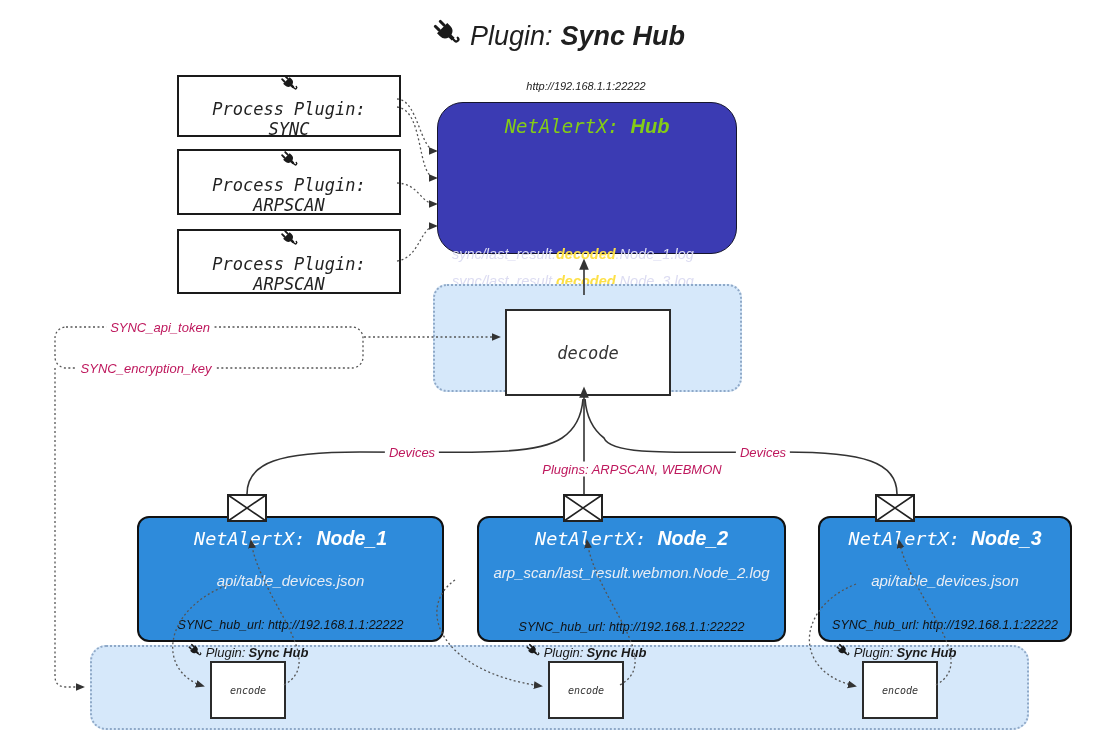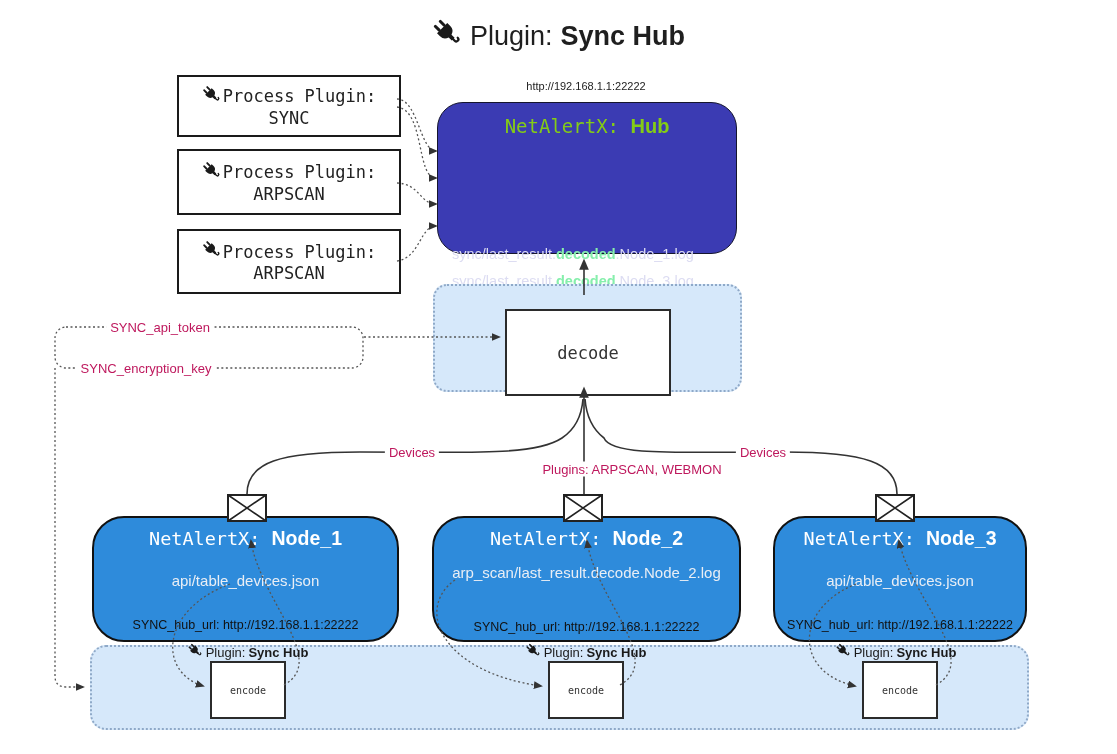--- a/index.html
+++ b/index.html
@@ -1,44 +1,44 @@
 <!DOCTYPE html>
 <html><head>
 <meta charset="utf-8">
 <style>
   html,body{margin:0;padding:0;background:#fff;}
   #canvas{position:relative;width:1117px;height:754px;background:#fff;overflow:hidden;
           font-family:"Liberation Sans",sans-serif;color:#1a1a1a;}
-  .abs{position:absolute;}
+  .abs{position:absolute;font-style:italic;}
   
   .title{left:0;right:0;top:18px;display:flex;justify-content:center;align-items:center;gap:8px;
          font-size:27px;color:#1f1f1f;}
   .title .bold{font-weight:bold;}
   
   .proc{left:177px;width:220px;background:#fff;border:2px solid #1a1a1a;
         display:flex;flex-direction:column;align-items:center;justify-content:center;
         font-family:"DejaVu Sans Mono",monospace;font-size:17px;color:#222;}
-  .proc .l1{display:flex;align-items:center;gap:2px;}
+  .proc .l1{display:flex;align-items:center;gap:2px;flex-direction:column;}
   
   .hub{left:437px;top:102px;width:298px;height:150px;background:#3B3BB3;border:1.6px solid #15152e;
        border-radius:26px;}
   .hub-title{left:0;right:0;top:12px;text-align:center;color:#84cc16;
              font-family:"DejaVu Sans Mono",monospace;font-size:19px;}
   .hub-title b{font-family:"Liberation Sans",sans-serif;font-size:20px;}
   .hub-row{left:14px;height:18px;white-space:nowrap;color:#dcdcf2;font-size:14.5px;}
-  .hub-row b{color:#86efac;}
+  .hub-row b{color:#fde047;}
   .hub-url{left:437px;width:298px;top:80px;text-align:center;font-size:11px;color:#222;}
   
   .container-blue{background:#D6E8FA;border:2px dotted #8FA9C8;border-radius:14px;}
   .decode-wrap{left:433px;top:284px;width:305px;height:104px;}
   .white-box{background:#fff;border:2px solid #2b2b2b;display:flex;align-items:center;justify-content:center;
              font-family:"DejaVu Sans Mono",monospace;color:#333;}
   .decode-box{left:505px;top:309px;width:162px;height:83px;font-size:17px;}
   
-  .node{top:516px;height:122px;background:#2E8BDB;border:2px solid #111;border-radius:32px;}
+  .node{top:516px;height:122px;background:#2E8BDB;border:2px solid #111;border-radius:12px;margin-left:45px;}
   .node-title{left:0;right:0;top:9px;text-align:center;color:#fff;
               font-family:"DejaVu Sans Mono",monospace;font-size:18.5px;}
   .node-title b{font-family:"Liberation Sans",sans-serif;font-size:19.5px;}
   .node-file{left:0;right:0;text-align:center;color:#e9eef5;font-size:15px;white-space:nowrap;}
   .node-url{left:0;right:0;text-align:center;color:#111;font-size:12.5px;white-space:nowrap;}
   
   .band{left:90px;top:645px;width:935px;height:81px;border-radius:16px;}
   .enc-label{display:flex;align-items:center;gap:3px;transform:translateX(-50%);
              font-size:13px;color:#1a1a1a;top:643px;}
   .enc-label .bold{font-weight:bold;}
@@ -136,21 +136,21 @@
 
   <div class="abs node" style="left:92px;width:303px;">
     <div class="abs node-title">
       <span>NetAlertX:</span> <b>Node_1</b></div>
     <div class="abs node-file" style="top:54px;">api/table_devices.json</div>
     <div class="abs node-url" style="top:100px;">SYNC_hub_url: http://192.168.1.1:22222</div>
   </div>
   <div class="abs node" style="left:432px;width:305px;">
     <div class="abs node-title">
       <span>NetAlertX:</span> <b>Node_2</b></div>
-    <div class="abs node-file" style="top:46px;">arp_scan/last_result.decode.Node_2.log</div>
+    <div class="abs node-file" style="top:46px;">arp_scan/last_result.webmon.Node_2.log</div>
     <div class="abs node-url" style="top:102px;">SYNC_hub_url: http://192.168.1.1:22222</div>
   </div>
   <div class="abs node" style="left:773px;width:250px;">
     <div class="abs node-title">
       <span>NetAlertX:</span> <b>Node_3</b></div>
     <div class="abs node-file" style="top:54px;">api/table_devices.json</div>
     <div class="abs node-url" style="top:100px;">SYNC_hub_url: http://192.168.1.1:22222</div>
   </div>
 
   <div class="abs container-blue band"></div>

